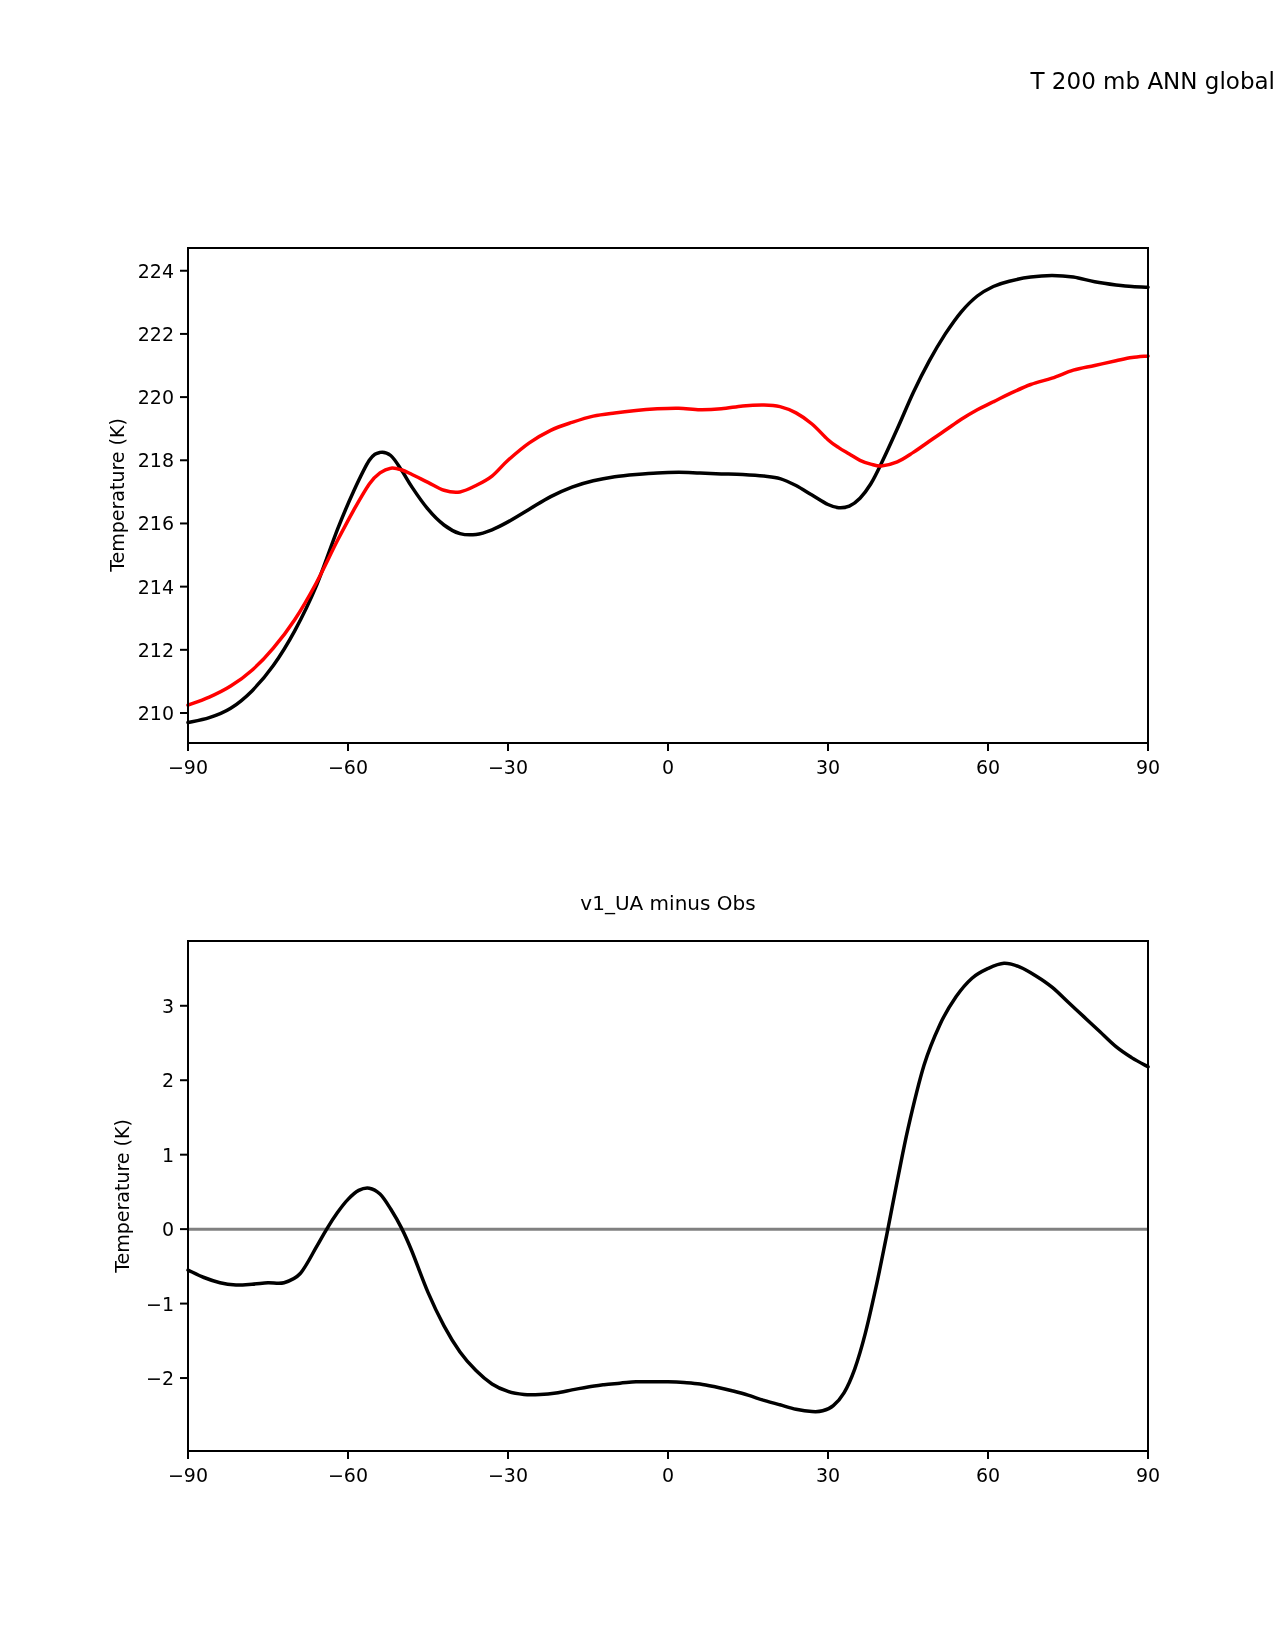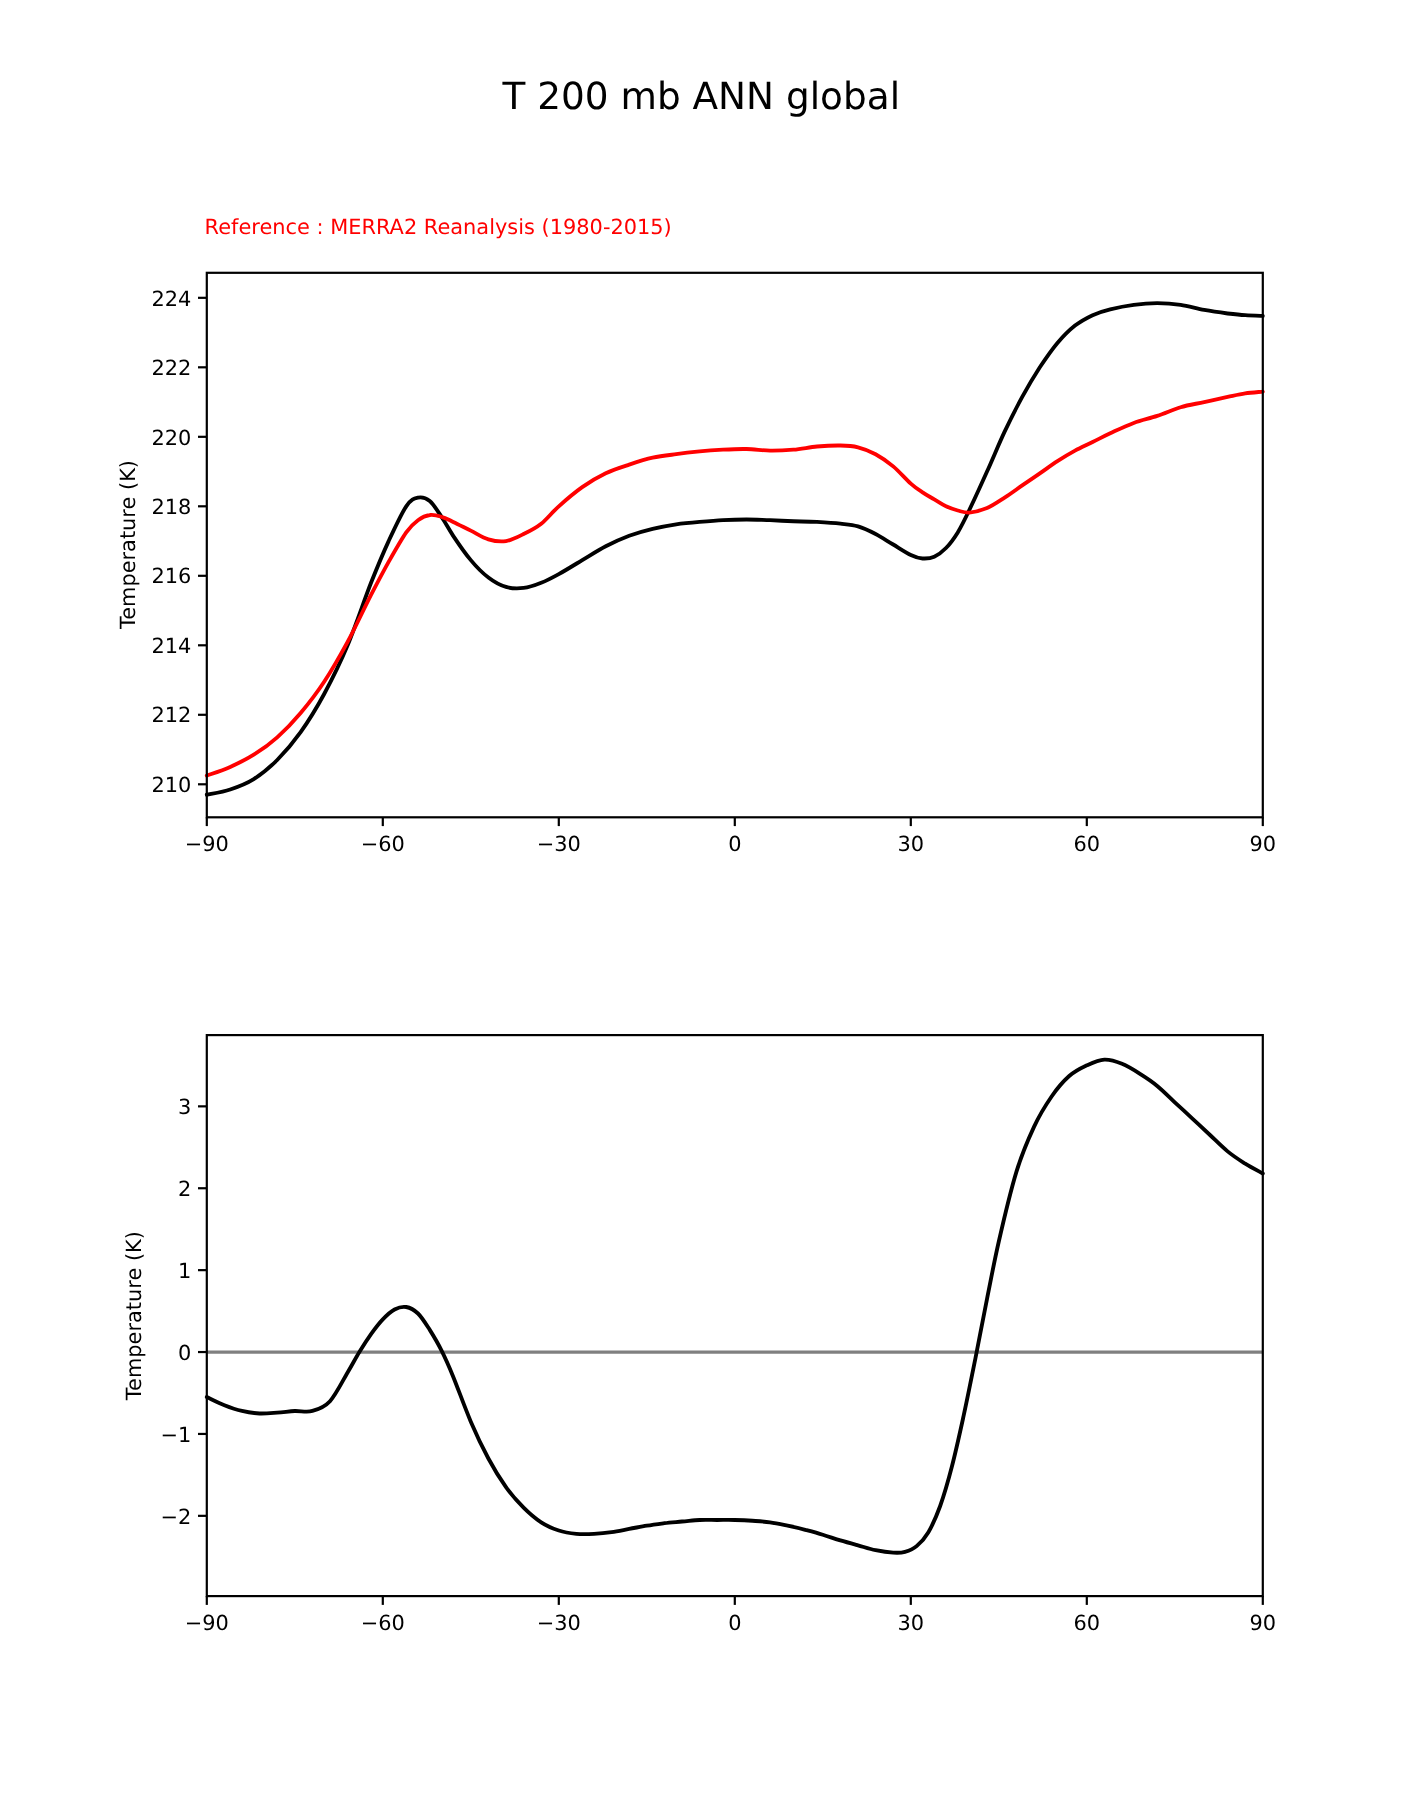--- a/index.html
+++ b/index.html
@@ -1,20 +1,20 @@
 <!DOCTYPE html>
 <html><head>
 <meta charset="utf-8">
 <style>
   html,body{margin:0;padding:0;background:#ffffff;}
   #page{position:relative;width:1275px;height:1650px;background:#ffffff;overflow:hidden;
         font-family:"DejaVu Sans","Liberation Sans",sans-serif;color:#000;}
   #figure-svg{position:absolute;left:0;top:0;}
-  .fig-title{position:absolute;left:0;top:68px;width:1275px;text-align:center;
-             font-size:34px;color:#000;}
+  .fig-title{position:absolute;left:0;top:68px;width:1275px;text-align:right;
+             font-size:23px;color:#000;}
   .subtitle{position:absolute;left:186px;font-size:19px;white-space:nowrap;}
   .subtitle-test{top:166px;color:#000000;}
   .subtitle-ref{top:196px;color:#ff0000;}
   .ax2-title{position:absolute;left:188px;top:891px;width:960px;text-align:center;
              font-size:20px;color:#000;}
   .ylabel{position:absolute;width:300px;height:30px;line-height:30px;text-align:center;
           font-size:19px;transform:rotate(-90deg);transform-origin:center center;color:#000;}
   .ylabel-top{left:-33px;top:480px;}
   .ylabel-bottom{left:-28px;top:1181px;}
   text{font-family:"DejaVu Sans","Liberation Sans",sans-serif;}
@@ -84,19 +84,19 @@
       <text x="174" y="1310.5839416058393" text-anchor="end" font-size="19" fill="#000">−1</text>
       <line x1="188" y1="1378.036496350365" x2="180" y2="1378.036496350365" stroke="#000" stroke-width="2"></line>
       <text x="174" y="1385.036496350365" text-anchor="end" font-size="19" fill="#000">−2</text>
       <path d="M 188.0 1270.1 C 190.7 1271.3, 198.7 1275.4, 204.0 1277.5 C 209.3 1279.6, 214.7 1281.5, 220.0 1282.7 C 225.3 1284.0, 230.7 1284.7, 236.0 1285.0 C 241.3 1285.2, 246.7 1284.6, 252.0 1284.2 C 257.3 1283.9, 262.7 1283.0, 268.0 1282.7 C 273.3 1282.5, 278.7 1284.2, 284.0 1282.7 C 289.3 1281.2, 294.7 1279.6, 300.0 1273.8 C 305.3 1268.0, 311.6 1255.2, 316.0 1247.7 C 320.4 1240.3, 323.1 1235.0, 326.7 1229.1 C 330.2 1223.3, 333.8 1217.7, 337.3 1212.8 C 340.9 1207.8, 344.4 1203.1, 348.0 1199.4 C 351.6 1195.6, 355.1 1192.3, 358.7 1190.4 C 362.2 1188.6, 365.8 1187.6, 369.3 1188.2 C 372.9 1188.8, 376.4 1190.7, 380.0 1194.1 C 383.6 1197.6, 387.1 1203.4, 390.7 1209.0 C 394.2 1214.6, 397.8 1220.6, 401.3 1227.6 C 404.9 1234.7, 407.6 1240.7, 412.0 1251.5 C 416.4 1262.3, 422.7 1280.0, 428.0 1292.4 C 433.3 1304.8, 438.7 1316.0, 444.0 1325.9 C 449.3 1335.8, 454.7 1344.5, 460.0 1352.0 C 465.3 1359.4, 470.7 1365.3, 476.0 1370.6 C 481.3 1375.9, 486.7 1380.5, 492.0 1384.0 C 497.3 1387.5, 502.7 1389.7, 508.0 1391.4 C 513.3 1393.2, 518.7 1393.9, 524.0 1394.4 C 529.3 1394.9, 534.7 1394.7, 540.0 1394.4 C 545.3 1394.2, 550.7 1393.7, 556.0 1392.9 C 561.3 1392.2, 566.7 1390.9, 572.0 1389.9 C 577.3 1389.0, 582.7 1387.8, 588.0 1387.0 C 593.3 1386.1, 598.7 1385.4, 604.0 1384.7 C 609.3 1384.1, 614.7 1383.7, 620.0 1383.2 C 625.3 1382.8, 630.7 1382.0, 636.0 1381.8 C 641.3 1381.5, 646.7 1381.8, 652.0 1381.8 C 657.3 1381.8, 662.7 1381.6, 668.0 1381.8 C 673.3 1381.9, 678.7 1382.1, 684.0 1382.5 C 689.3 1382.9, 694.7 1383.2, 700.0 1384.0 C 705.3 1384.7, 710.7 1385.9, 716.0 1387.0 C 721.3 1388.1, 726.7 1389.3, 732.0 1390.7 C 737.3 1392.1, 742.7 1393.5, 748.0 1395.2 C 753.3 1396.8, 758.7 1398.8, 764.0 1400.4 C 769.3 1402.0, 774.7 1403.4, 780.0 1404.8 C 785.3 1406.3, 790.7 1408.2, 796.0 1409.3 C 801.3 1410.4, 807.6 1411.3, 812.0 1411.5 C 816.4 1411.8, 819.1 1411.8, 822.7 1410.8 C 826.2 1409.8, 829.8 1408.6, 833.3 1405.6 C 836.9 1402.6, 840.4 1399.0, 844.0 1392.9 C 847.6 1386.8, 851.1 1379.0, 854.7 1369.1 C 858.2 1359.2, 861.8 1347.0, 865.3 1333.4 C 868.9 1319.7, 872.4 1303.6, 876.0 1287.2 C 879.6 1270.8, 883.1 1252.8, 886.7 1235.1 C 890.2 1217.3, 893.8 1198.5, 897.3 1180.7 C 900.9 1163.0, 903.6 1147.9, 908.0 1128.6 C 912.4 1109.4, 918.7 1082.7, 924.0 1065.3 C 929.3 1048.0, 934.7 1035.8, 940.0 1024.4 C 945.3 1013.0, 950.7 1004.5, 956.0 996.8 C 961.3 989.1, 966.7 982.9, 972.0 978.2 C 977.3 973.5, 982.7 971.0, 988.0 968.5 C 993.3 966.1, 998.7 963.6, 1004.0 963.3 C 1009.3 963.1, 1014.7 964.9, 1020.0 967.1 C 1025.3 969.2, 1030.7 972.6, 1036.0 976.0 C 1041.3 979.3, 1046.7 982.8, 1052.0 987.2 C 1057.3 991.5, 1062.7 997.1, 1068.0 1002.1 C 1073.3 1007.0, 1078.7 1012.0, 1084.0 1016.9 C 1089.3 1021.9, 1094.7 1026.9, 1100.0 1031.8 C 1105.3 1036.8, 1110.7 1042.4, 1116.0 1046.7 C 1121.3 1051.1, 1126.7 1054.5, 1132.0 1057.9 C 1137.3 1061.2, 1145.3 1065.3, 1148.0 1066.8" fill="none" stroke="#000000" stroke-width="3.5" stroke-linecap="round" stroke-linejoin="round"></path>
       <rect x="188" y="941" width="960" height="510" fill="none" stroke="#000" stroke-width="2"></rect>
     </svg>
 
   <div class="fig-title">T 200 mb ANN global</div>
 
 
-  <div class="subtitle subtitle-ref">Reference : MERRA2 Reanalysis (1980-2015)</div>
 
+  <div class="ax2-title">v1_UA minus Obs</div>
 
   <div class="ylabel ylabel-top">Temperature (K)</div>
 
   <div class="ylabel ylabel-bottom">Temperature (K)</div>
 </div>
 
 </body></html>

